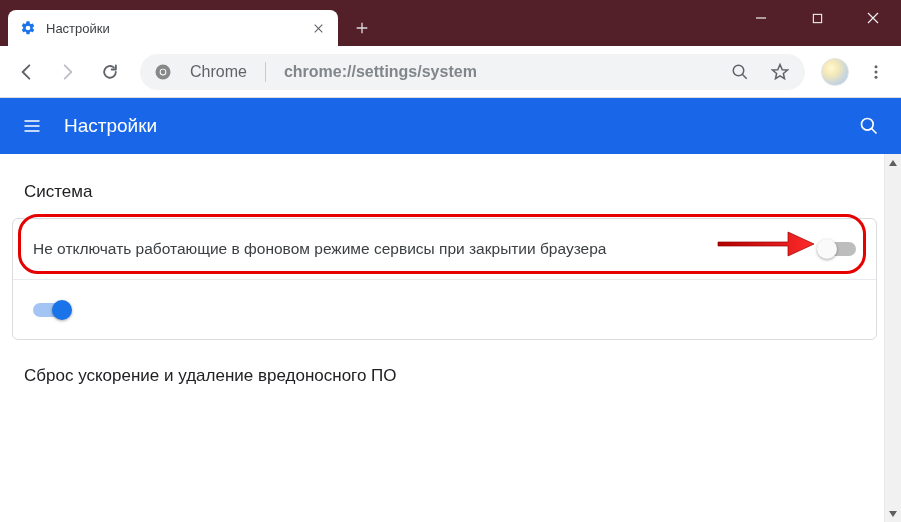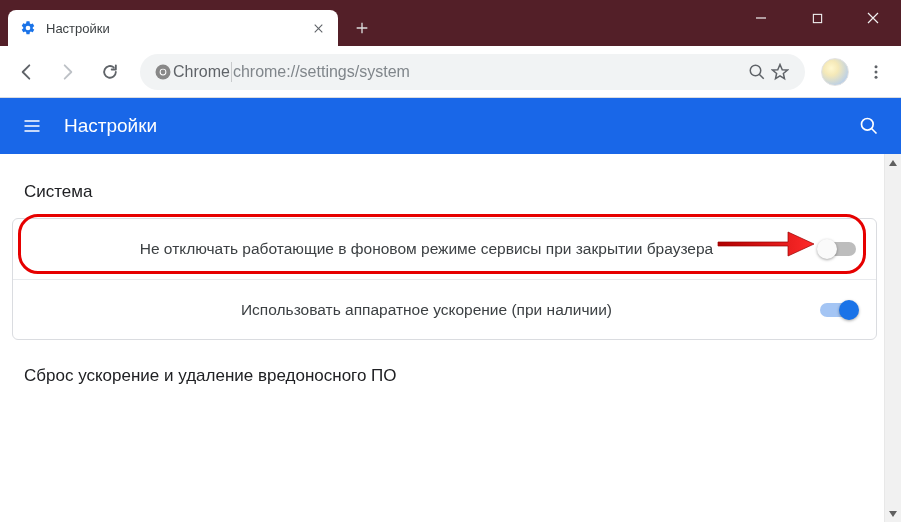--- a/index.html
+++ b/index.html
@@ -14,40 +14,40 @@
   .tab .close { width: 16px; height: 16px; color: #5f6368; display:flex; align-items:center; justify-content:center; }
   .newtab-btn { width: 28px; height: 28px; margin-left: 10px; margin-bottom: 4px; display:flex; align-items:center; justify-content:center; color: #dfe1e5; }
   .window-controls { margin-left: auto; display: flex; height: 100%; }
   .win-btn { width: 56px; height: 36px; display:flex; align-items:center; justify-content:center; color: #fff; font-size: 14px; }
   .win-btn svg { stroke: #f0f0f0; }
 
   
   .toolbar { height: 52px; background: #fff; border-bottom: 1px solid #dadce0; display: flex; align-items: center; padding: 0 6px; gap: 2px; }
   .nav-btn { width: 40px; height: 40px; display:flex; align-items:center; justify-content:center; color: #5f6368; border-radius: 50%; }
   .nav-btn.disabled { color: #bdc1c6; }
-  .omnibox { flex: 1; height: 36px; background: #f1f3f4; border-radius: 18px; display: flex; align-items: center; padding: 0 14px; margin: 0 8px; gap: 1px; }
+  .omnibox { flex: 1; height: 36px; background: #f1f3f4; border-radius: 18px; display: flex; align-items: center; padding: 0 14px; margin: 0 8px; gap: 18px; }
   .omnibox .site-icon { width:18px; height:18px; display:flex; align-items:center; justify-content:center; }
   .omnibox .label { font-size: 16px; color: #5f6368; }
   .omnibox .divider { width: 1px; height: 20px; background: #c8cacc; }
-  .omnibox .url { font-size: 16px; color: #80868b; }
+  .omnibox .url { font-size: 16px; color: #80868b; font-weight: bold; }
   .omnibox .spacer { flex: 1; }
   .tool-icon { width: 38px; height: 38px; display:flex; align-items:center; justify-content:center; color: #5f6368; }
   .avatar { width: 28px; height: 28px; border-radius: 50%; background: radial-gradient(circle at 35% 35%, #fff8d0 0%, #f5e9b8 30%, #bcd0e6 75%, #9cb8d6 100%); margin: 0 6px; border: 1px solid #e3e3e3;}
 
   
   .page-header { height: 56px; background: #1967e8; display: flex; align-items: center; padding: 0 20px; color: #fff; }
   .menu-btn { width: 24px; height: 24px; margin-right: 20px; display:flex; align-items:center; justify-content:center;}
   .page-header .title { font-size: 19px; font-weight: 400; }
   .page-header .search-btn { margin-left: auto; width: 24px; height: 24px; display:flex; align-items:center; justify-content:center;}
 
   
   .content-wrap { position: relative; height: calc(522px - 46px - 52px - 56px); overflow: hidden; }
   .content { padding: 24px 24px 0 12px; }
   .section-title { font-size: 17px; color: #202124; padding: 4px 12px 16px; }
-  .card { border: 1px solid #dadce0; border-radius: 6px; margin-bottom: 22px; text-align: center; }
+  .card { border: 1px solid #dadce0; border-radius: 6px; margin-bottom: 22px; }
   .row { display: flex; align-items: center; padding: 16px 20px; min-height: 60px; }
   .row + .row { border-top: 1px solid #e8eaed; }
   .row-label { font-size: 15.5px; color: #3c4043; flex: 1; }
   .toggle { width: 36px; height: 14px; border-radius: 10px; position: relative; }
   .toggle .knob { position: absolute; width: 20px; height: 20px; border-radius: 50%; top: -3px; background:#fff; box-shadow: 0 1px 3px rgba(0,0,0,.35); }
   .toggle.off { background: #bdbdbd; }
   .toggle.off .knob { left: -3px; background: #fafafa; }
   .toggle.on { background: #a4c5f4; }
   .toggle.on .knob { right: -3px; background: #1a73e8; }
   .launch-icon { width: 20px; height: 20px; color: #5f6368; display:flex; align-items:center; justify-content:center;}
@@ -172,21 +172,20 @@
   <div class="content">
     <div class="section-title">Система</div>
     <div class="card">
       <div class="row">
         <span class="row-label">Не отключать работающие в фоновом режиме сервисы при закрытии браузера</span>
         <div class="toggle off">
             <div class="knob"></div>
           </div>
       </div>
       <div class="row">
-        <span class="row-label">Использовать аппаратное ускорение (при наличии)</span>
         <div class="toggle on">
             <div class="knob"></div>
           </div>
       </div>
     </div>
     <div class="section-title">Сброс ускорение и удаление вредоносного ПО</div>
   </div>
 
   <div class="highlight" style="left:18px; top:60px; width:848px; height:60px;"></div>
 

